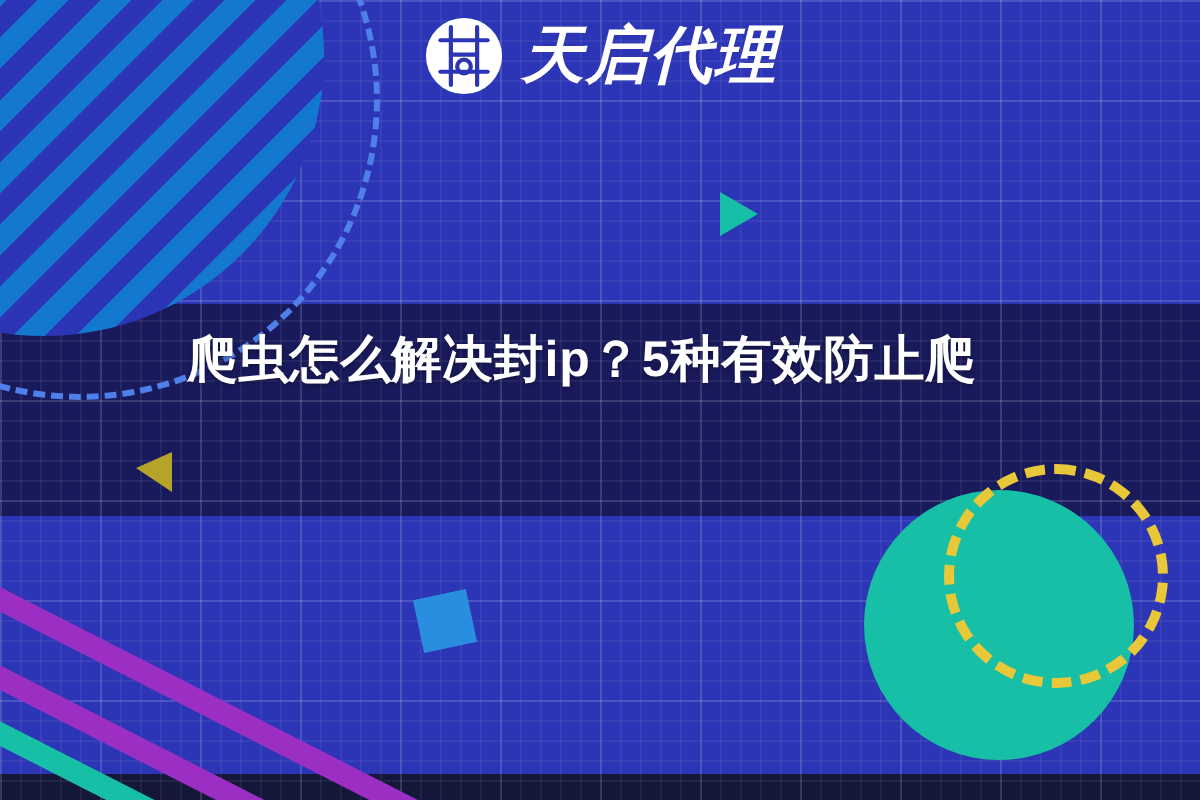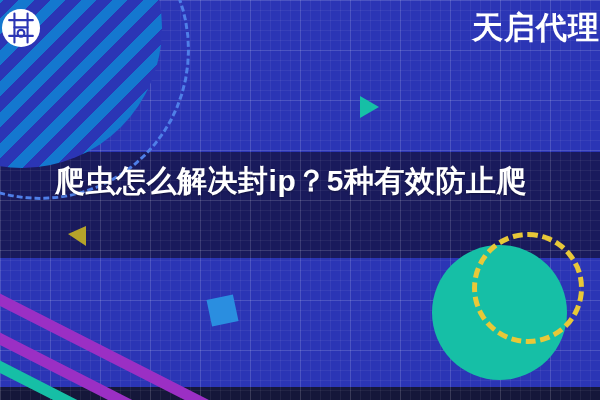--- a/index.html
+++ b/index.html
@@ -134,42 +134,43 @@
     transform: rotate(-12deg);
   }
 
   
   .logo {
     position: absolute;
     left: 0; right: 0;
     top: 7px;
     display: flex;
     align-items: center;
-    justify-content: space-between;
+    justify-content: center;
     gap: 8px;
+    font-style: italic;
   }
   .logo-mark { width: 42px; height: 42px; display: block; }
   .logo-text {
     color: #ffffff;
     font-size: 31px;
     font-weight: bold;
     letter-spacing: 1px;
     line-height: 42px;
     white-space: nowrap;
   }
 
   
   .headline {
     position: absolute;
     left: 18px;
     right: 36px;
     top: 160px;
     text-align: center;
     color: #ffffff;
-    font-size: 30px;
+    font-size: 25px;
     font-weight: bold;
     line-height: 41px;
     letter-spacing: 0.5px;
     text-shadow: 0 1px 2px rgba(0,0,0,0.35);
   }
 </style>
 </head>
 <body>
 
 <div id="poster">

